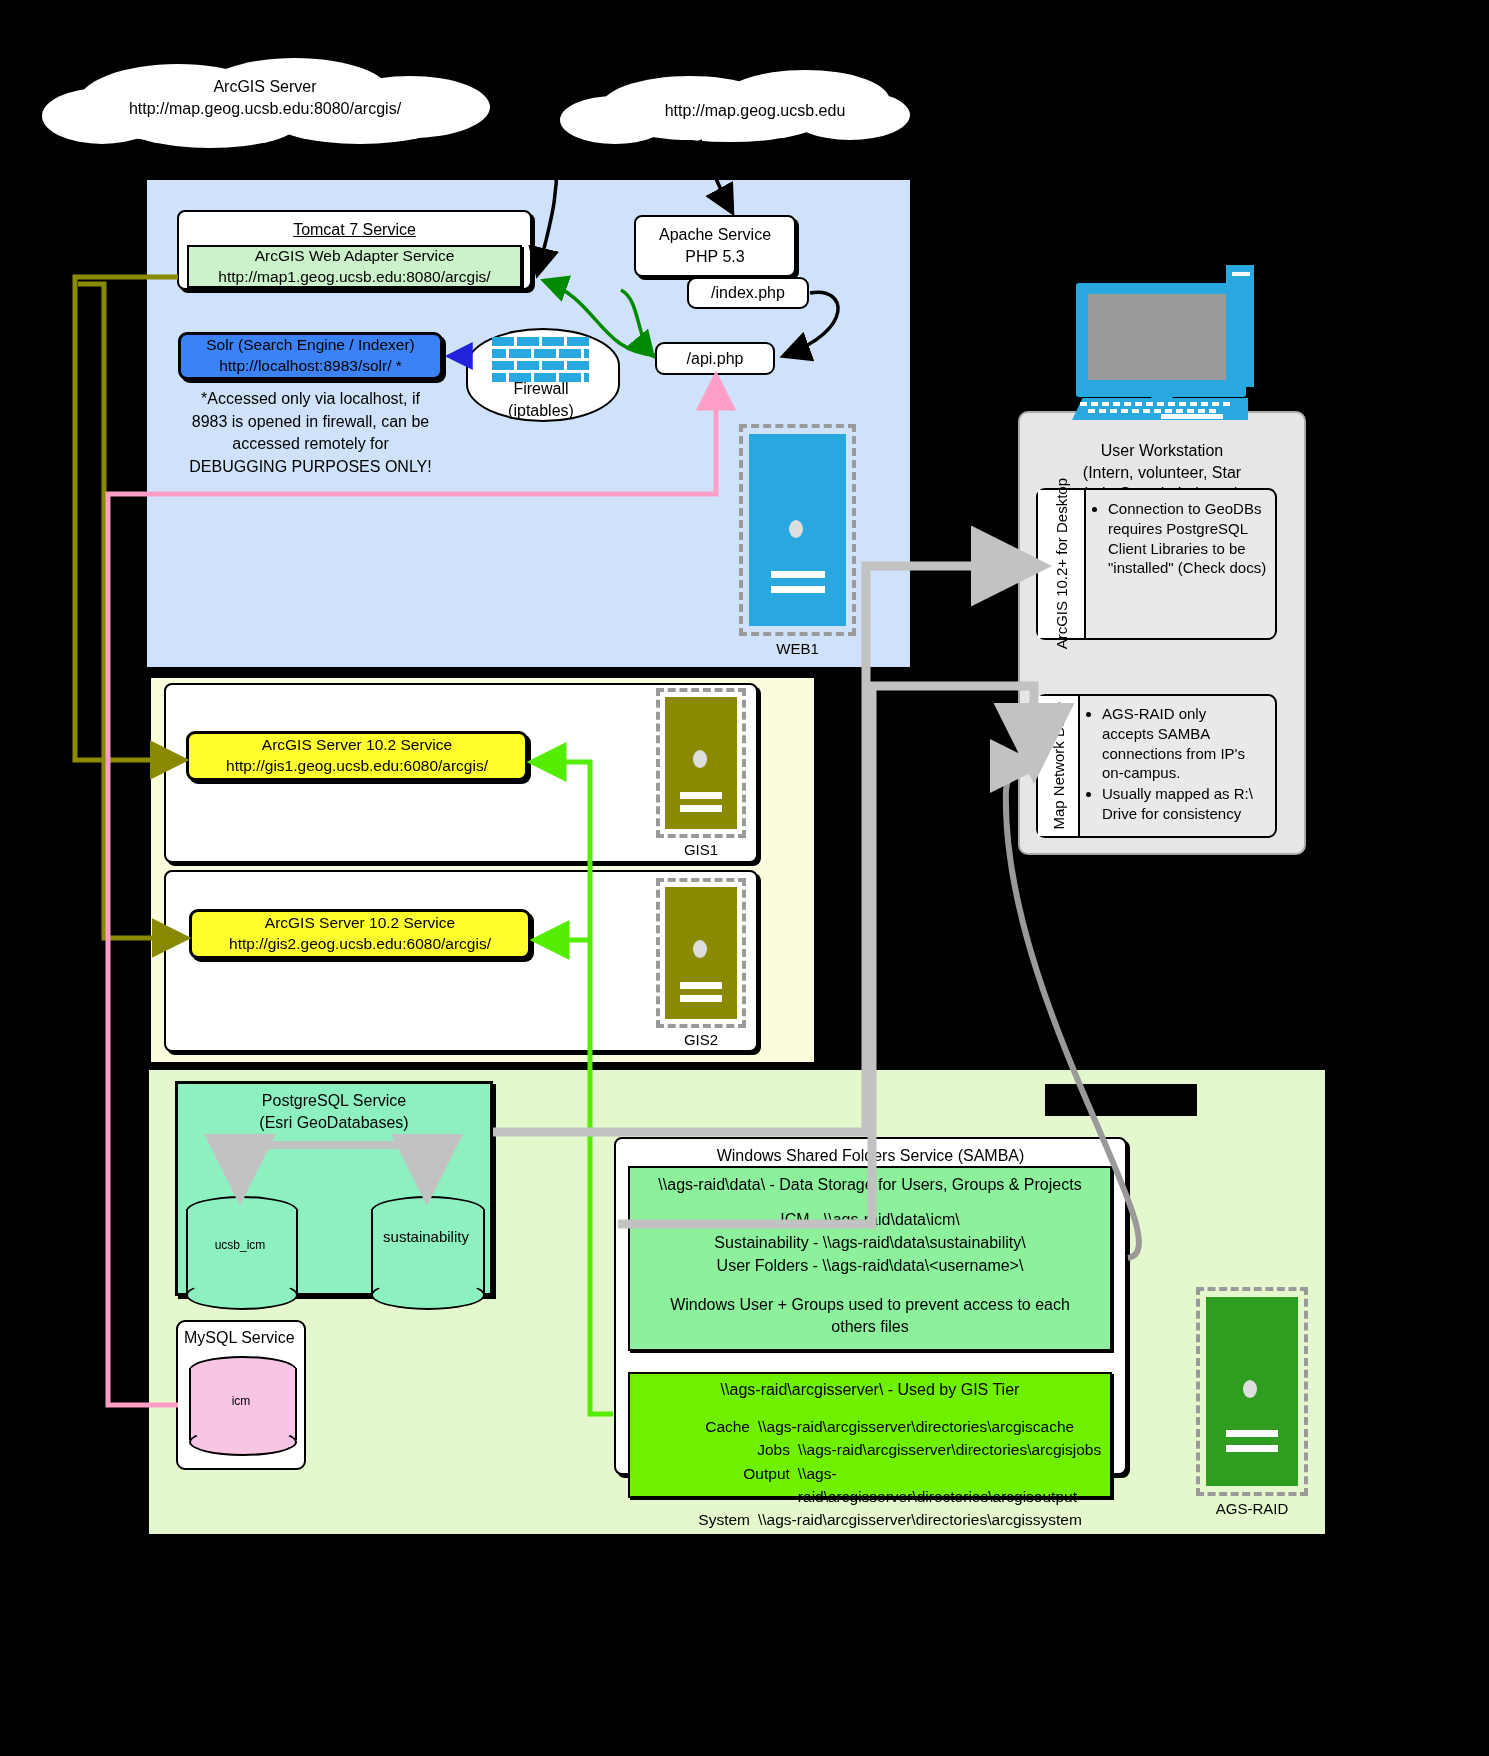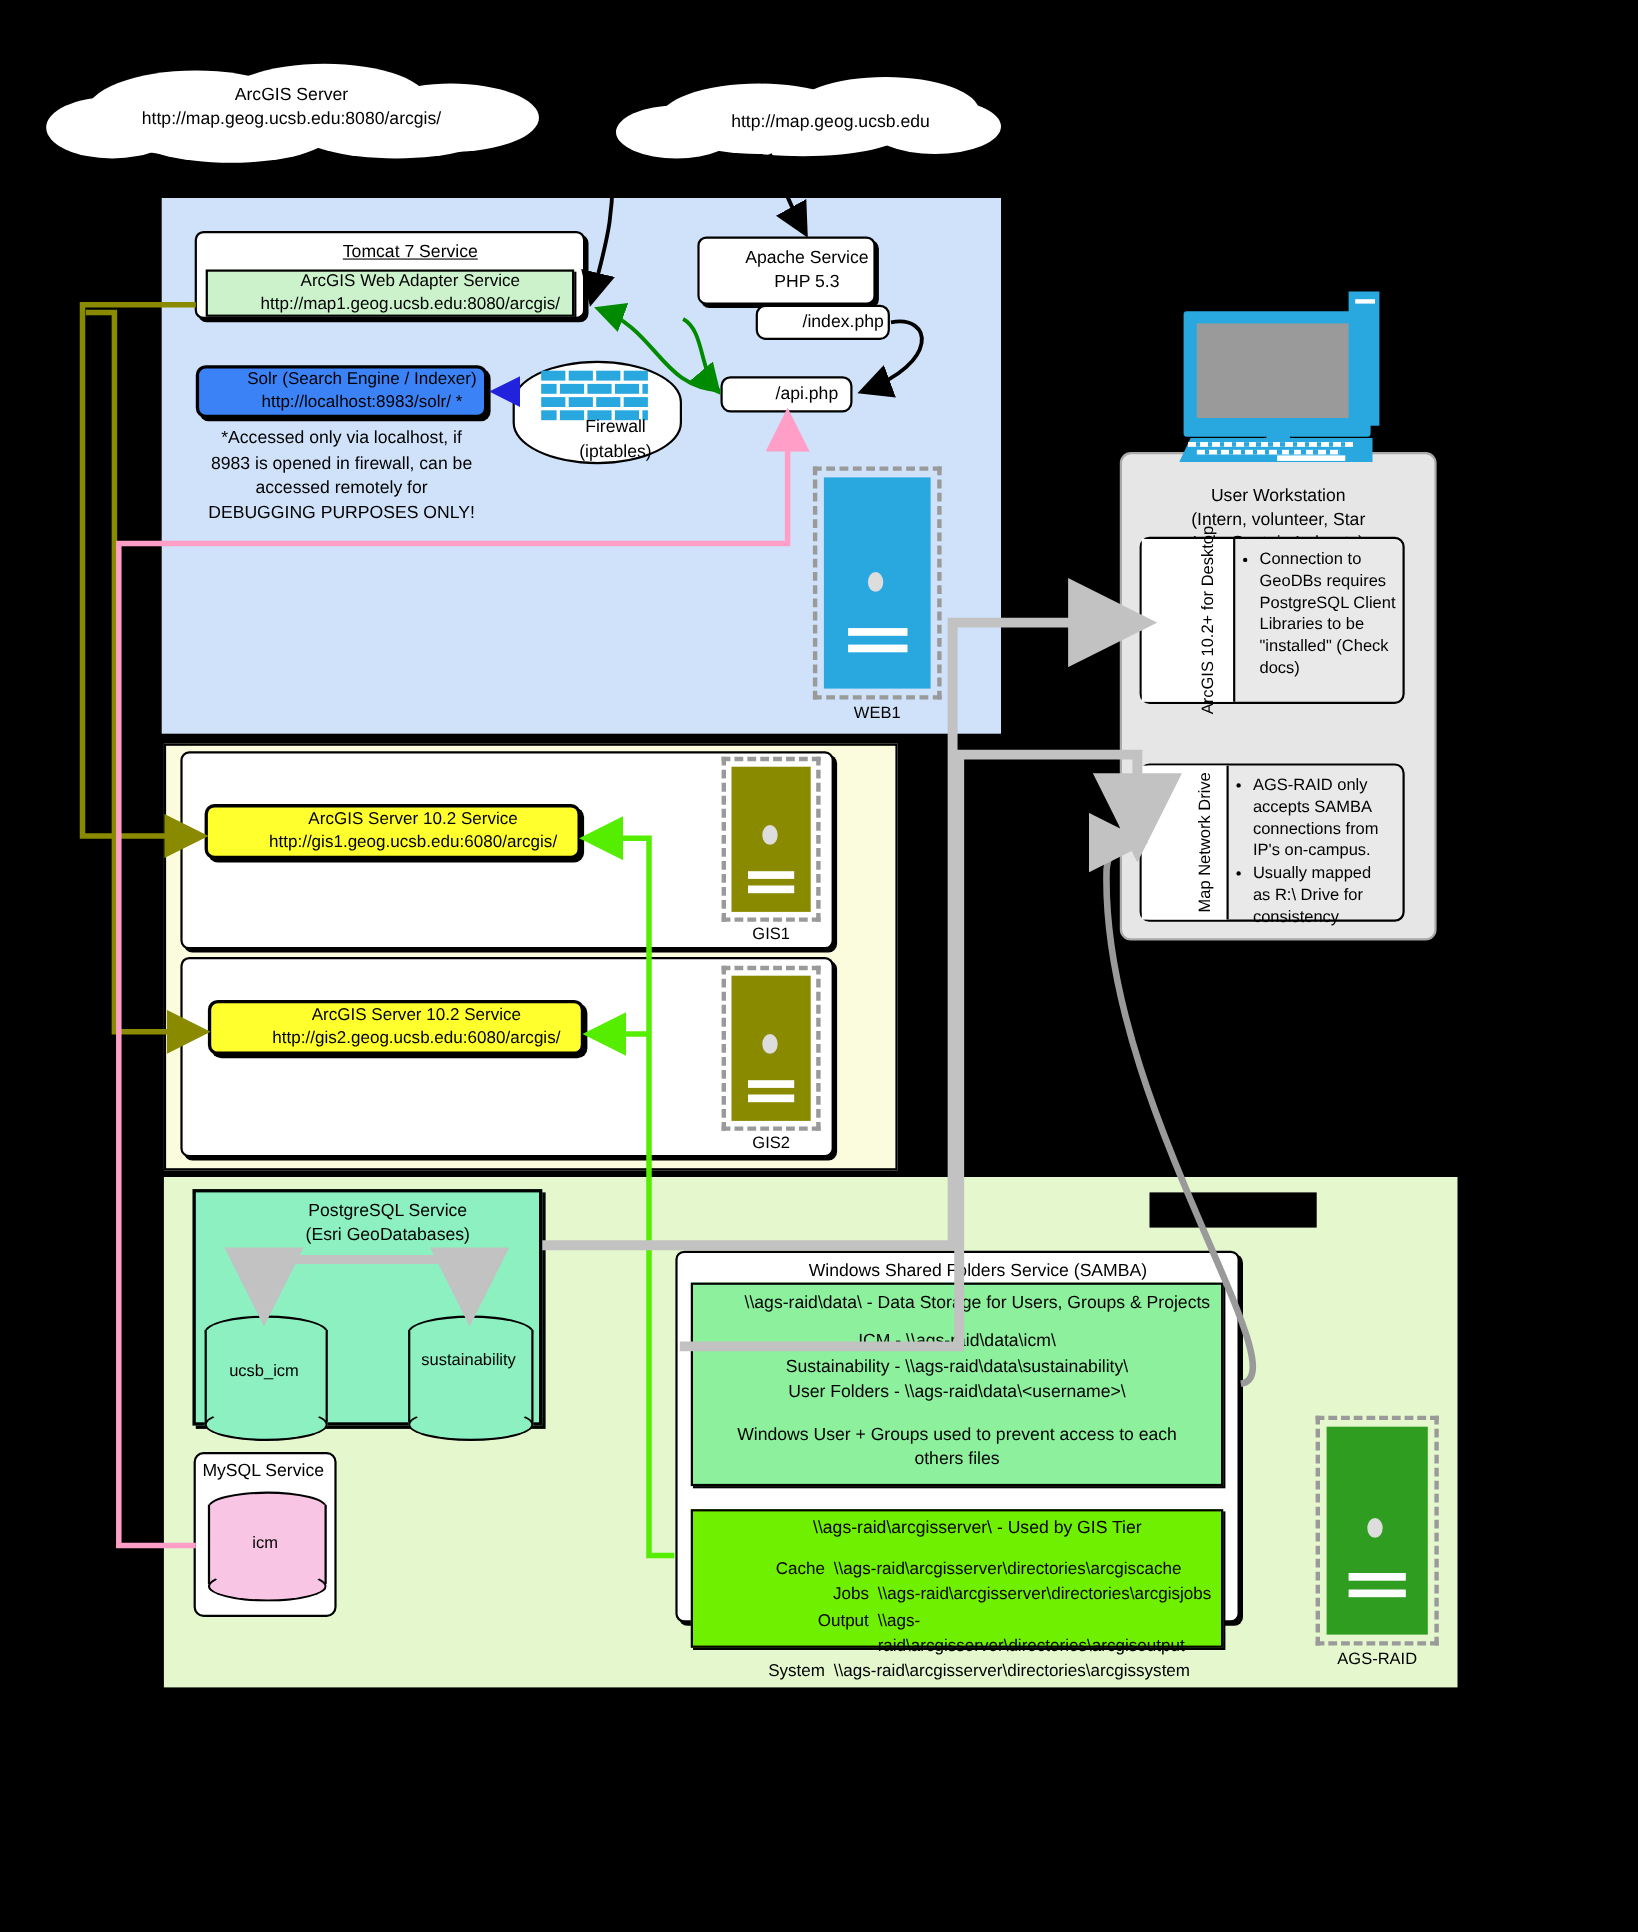--- a/index.html
+++ b/index.html
@@ -1,19 +1,19 @@
 <!DOCTYPE html>
 <html><head>
 <meta charset="utf-8">
 <style>
   html,body{margin:0;padding:0;background:#000;}
   body{width:1489px;height:1756px;position:relative;overflow:hidden;
        font-family:"Liberation Sans","DejaVu Sans",sans-serif;color:#000;}
   .abs{position:absolute;box-sizing:border-box;}
-  .ctr{display:flex;align-items:center;justify-content:center;text-align:center;padding-left:37px;}
+  .ctr{display:flex;align-items:center;justify-content:center;text-align:center;}
 
   
   .cloud{position:absolute;background:#fff;border-radius:50%;}
   .cloudtext{position:absolute;text-align:center;color:#000;line-height:1.25;z-index:5;}
 
   
   .panel-web{background:#cfe2f9;}
   .panel-gis{background:#fbfbdd;border:2px solid #000;}
   .panel-db{background:#e4f7cd;}
   .panel-ws{background:#e6e6e6;border:2px solid #aaa;border-radius:10px;}
@@ -49,21 +49,21 @@
   .fw{position:absolute;background:#fff;border:2.5px solid #000;border-radius:50%/40%;}
   .brick{position:absolute;background:#29a8e0;}
 
   
   .mon-out{position:absolute;background:#29a8e0;border-radius:3px;}
   .mon-in{position:absolute;background:#9a9a9a;}
   .kb{position:absolute;background:#29a8e0;}
   .cyl-top{position:absolute;border:2px solid #000;border-radius:50%;}
   .cyl-body{position:absolute;border-left:2px solid #000;border-right:2px solid #000;}
   .cyl-bot{position:absolute;border:2px solid #000;border-radius:50%;border-top-color:transparent;}
-  .cyl-lab{position:absolute;text-align:center;font-size:15px;}
+  .cyl-lab{position:absolute;text-align:center;font-size:12px;}
   .blackbar{position:absolute;background:#000;}
 </style>
 </head>
 <body>
 
 <div>
   <div class="cloud" style="left:42px;top:88px;width:120px;height:56px;"></div>
   <div class="cloud" style="left:78px;top:64px;width:200px;height:78px;"></div>
   <div class="cloud" style="left:200px;top:58px;width:190px;height:70px;"></div>
   <div class="cloud" style="left:330px;top:76px;width:160px;height:62px;"></div>

